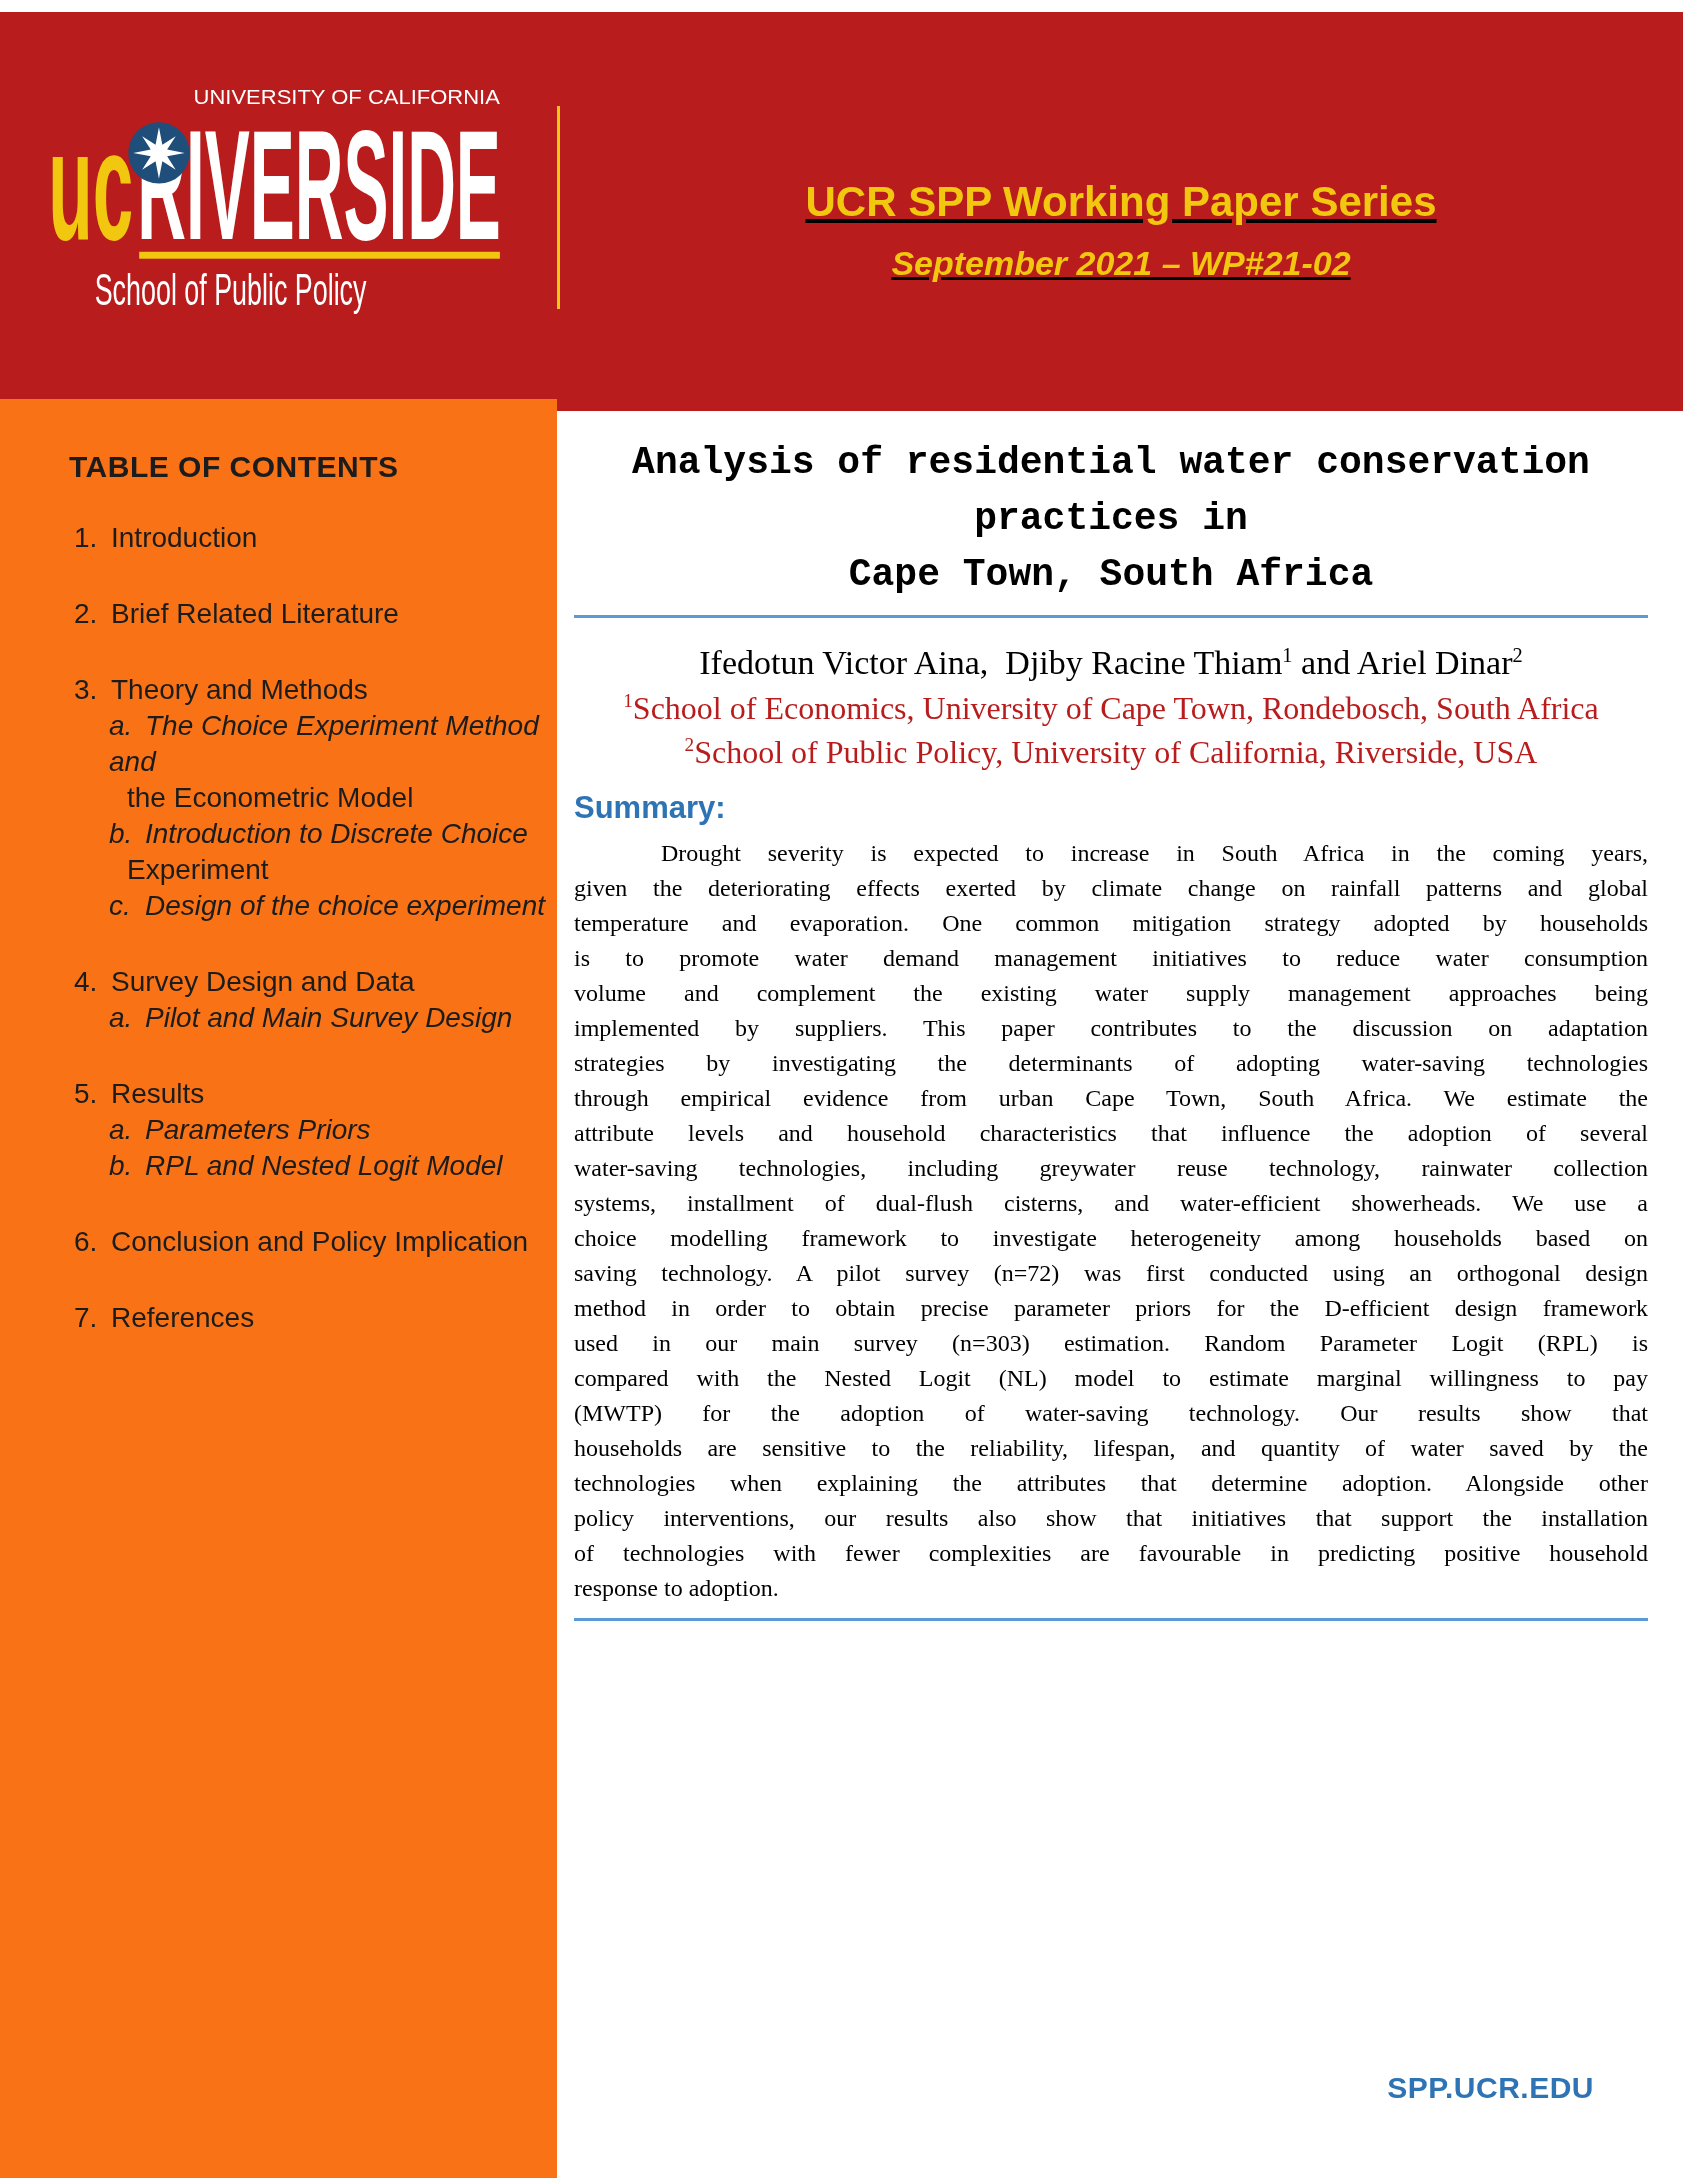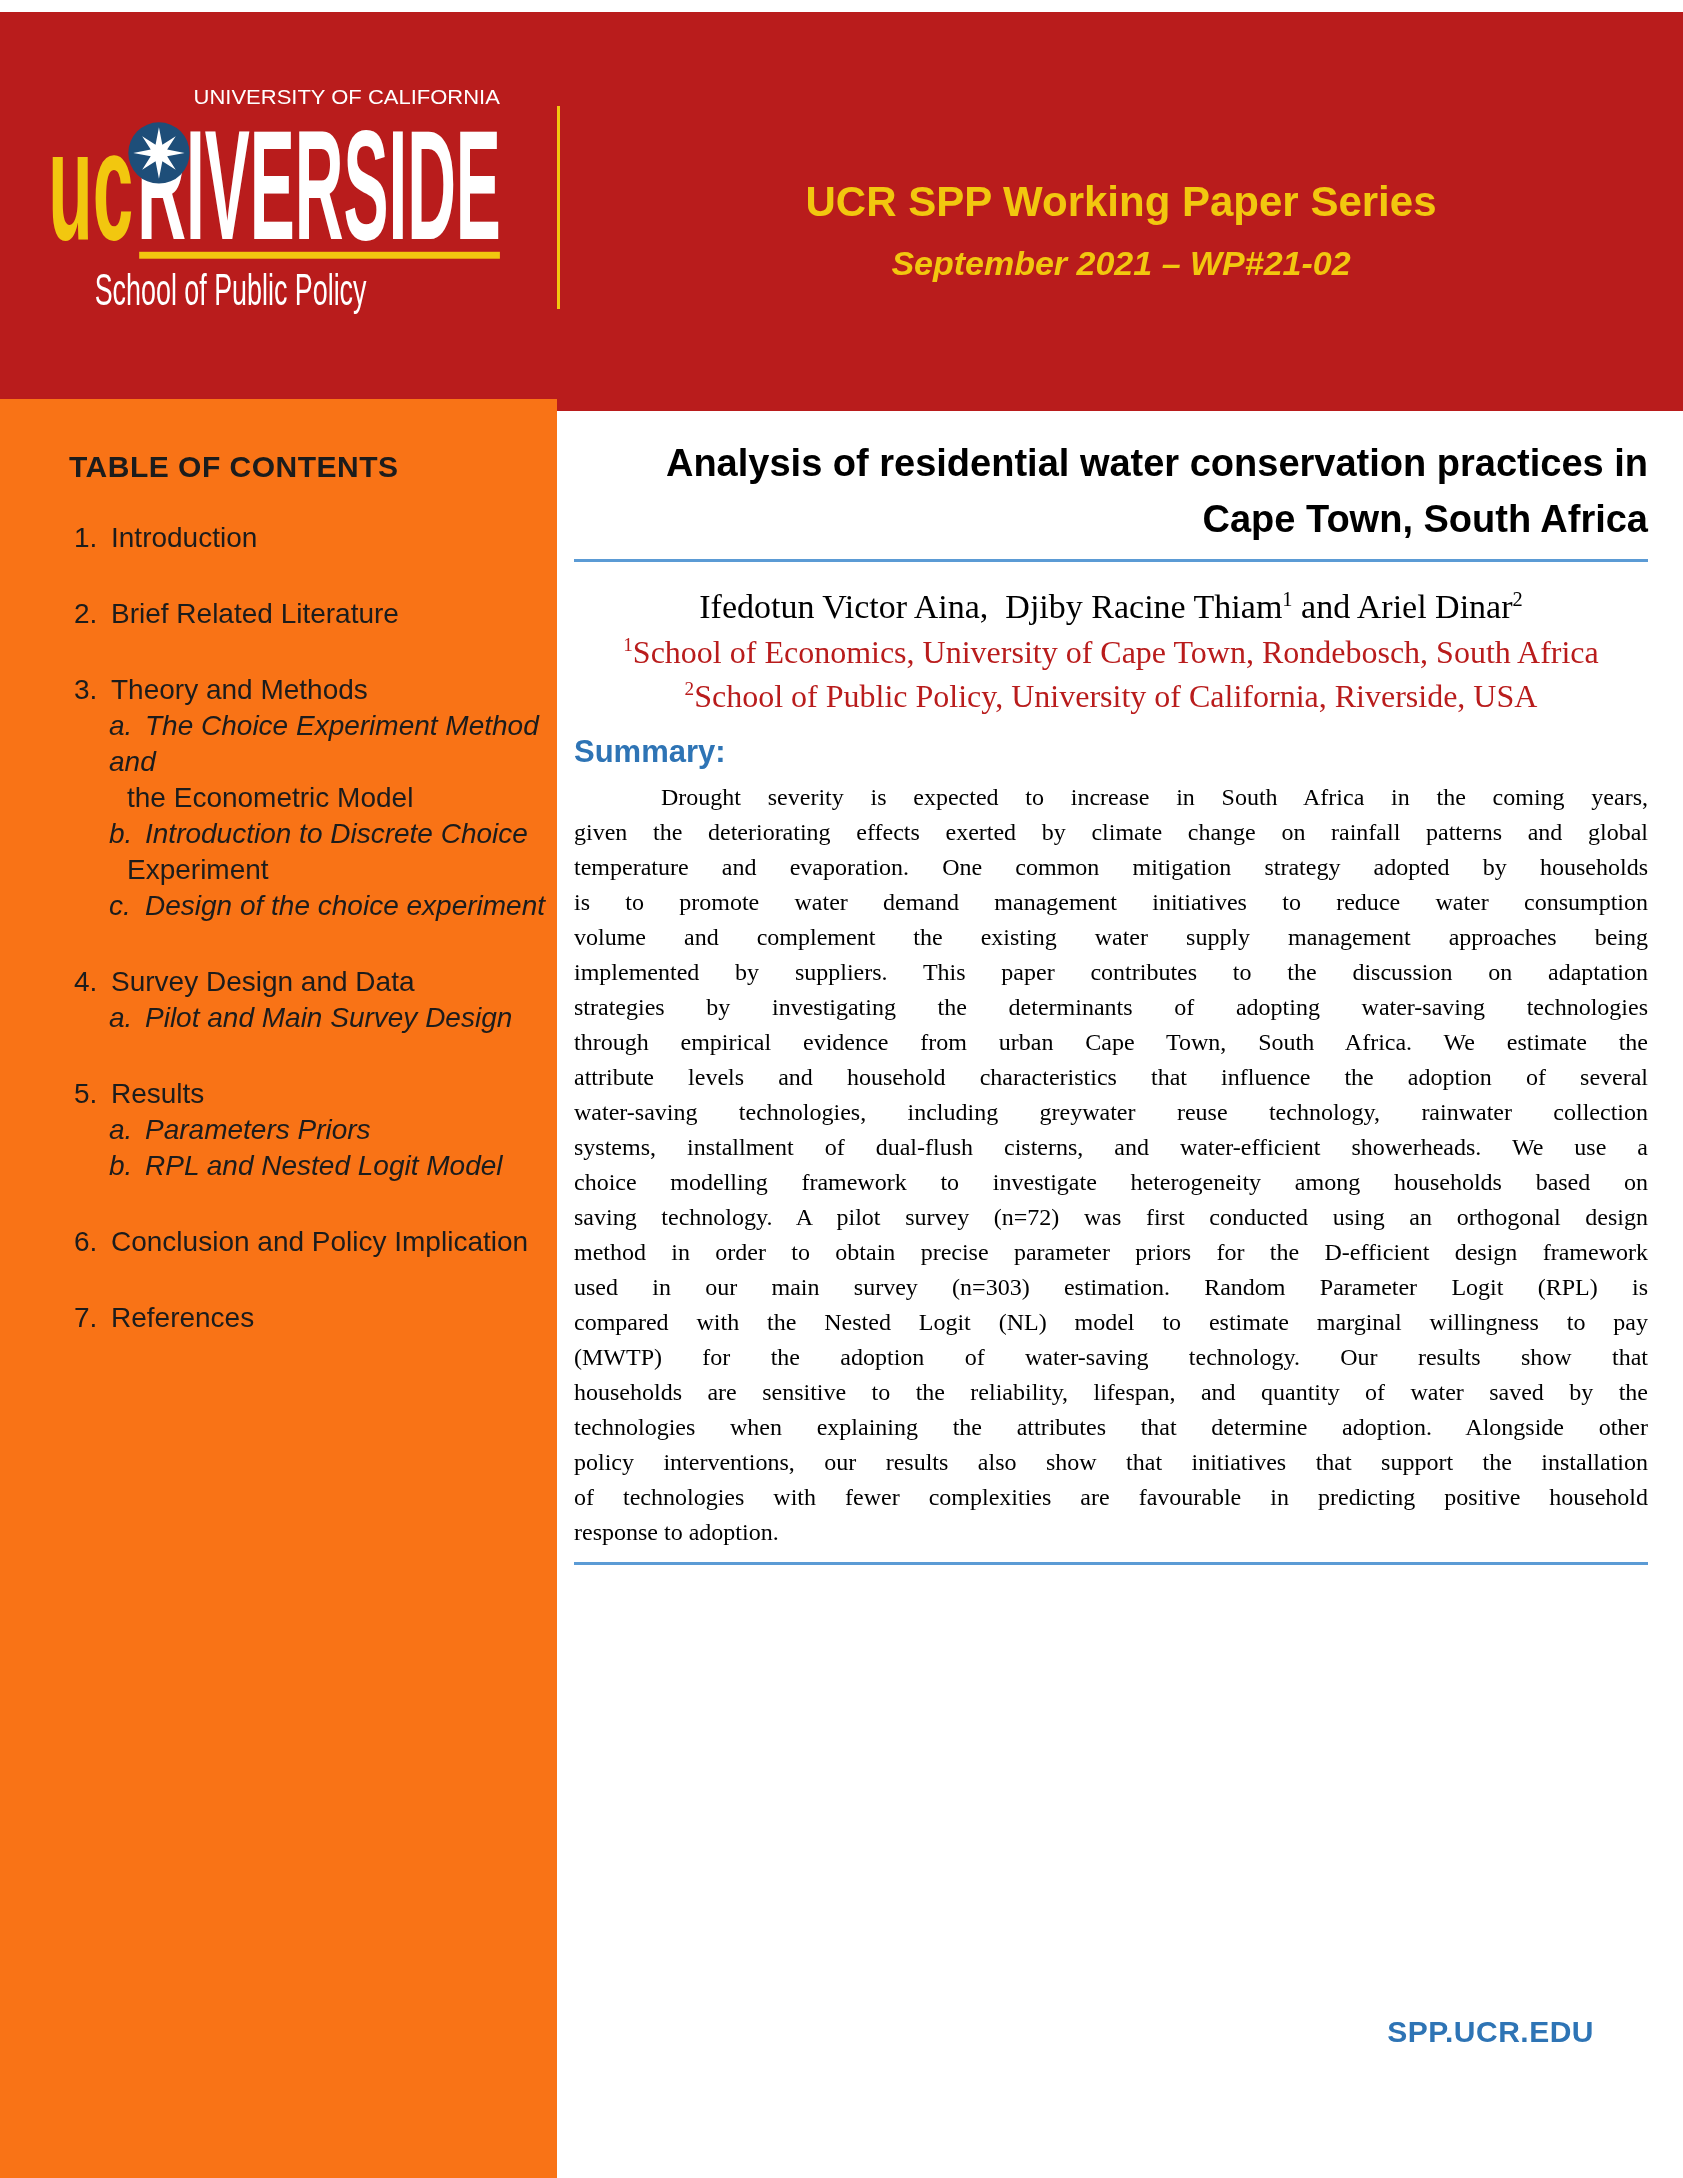--- a/index.html
+++ b/index.html
@@ -4,21 +4,21 @@
 <style>
   html,body{margin:0;padding:0;background:#e8e8e8;}
   .page{
     position:relative;width:1683px;height:2178px;background:#ffffff;
     overflow:hidden;font-family:"Liberation Sans",sans-serif;
   }
   
   .header{position:absolute;left:0;top:12px;width:1683px;height:399px;background:#b91c1c;}
   .logo-svg{position:absolute;left:48px;top:54px;}
   .v-divider{position:absolute;left:557px;top:94px;width:3px;height:203px;background:#F2C70F;}
-  .series-wrap{position:absolute;left:559px;top:0;width:1124px;height:412px;}
+  .series-wrap{position:absolute;left:559px;top:0;width:1124px;height:412px;text-decoration:underline;}
   .series-title{
     margin-top:166px;text-align:center;color:#F2C70F;
     font-size:42px;font-weight:700;letter-spacing:0px;
   }
   .series-sub{
     margin-top:18px;text-align:center;color:#F2C70F;
     font-size:34px;font-weight:700;font-style:italic;
   }
   
   .sidebar{
@@ -33,22 +33,22 @@
   .toc-row.item{padding-left:74px;}
   .toc-row.itemcont{padding-left:87px;}
   .toc-row.sub{padding-left:109px;font-style:italic;}
   .toc-row.subcont{padding-left:127px;}
   .mt-first{margin-top:36px;}
   .mt-item{margin-top:40px;}
   
   .main{position:absolute;left:557px;top:399px;width:1126px;}
   .article{box-sizing:border-box;padding:36px 35px 0 17px;}
   .paper-title{
-    font-family:Liberation Sans, sans-serif;font-weight:700;color:#000;
-    font-size:38px;line-height:56px;text-align:right;
+    font-family:Liberation Mono, monospace;font-weight:700;color:#000;
+    font-size:38px;line-height:56px;text-align:center;
   }
   .rule{height:3px;background:#5B9BD5;}
   .rule1{margin-top:12px;}
   .rule2{margin-top:12px;}
   .authors{
     margin-top:22px;font-family:"Liberation Serif",serif;color:#000;
     font-size:34px;line-height:46px;text-align:center;
   }
   .affil{
     font-family:"Liberation Serif",serif;color:#b91c1c;

